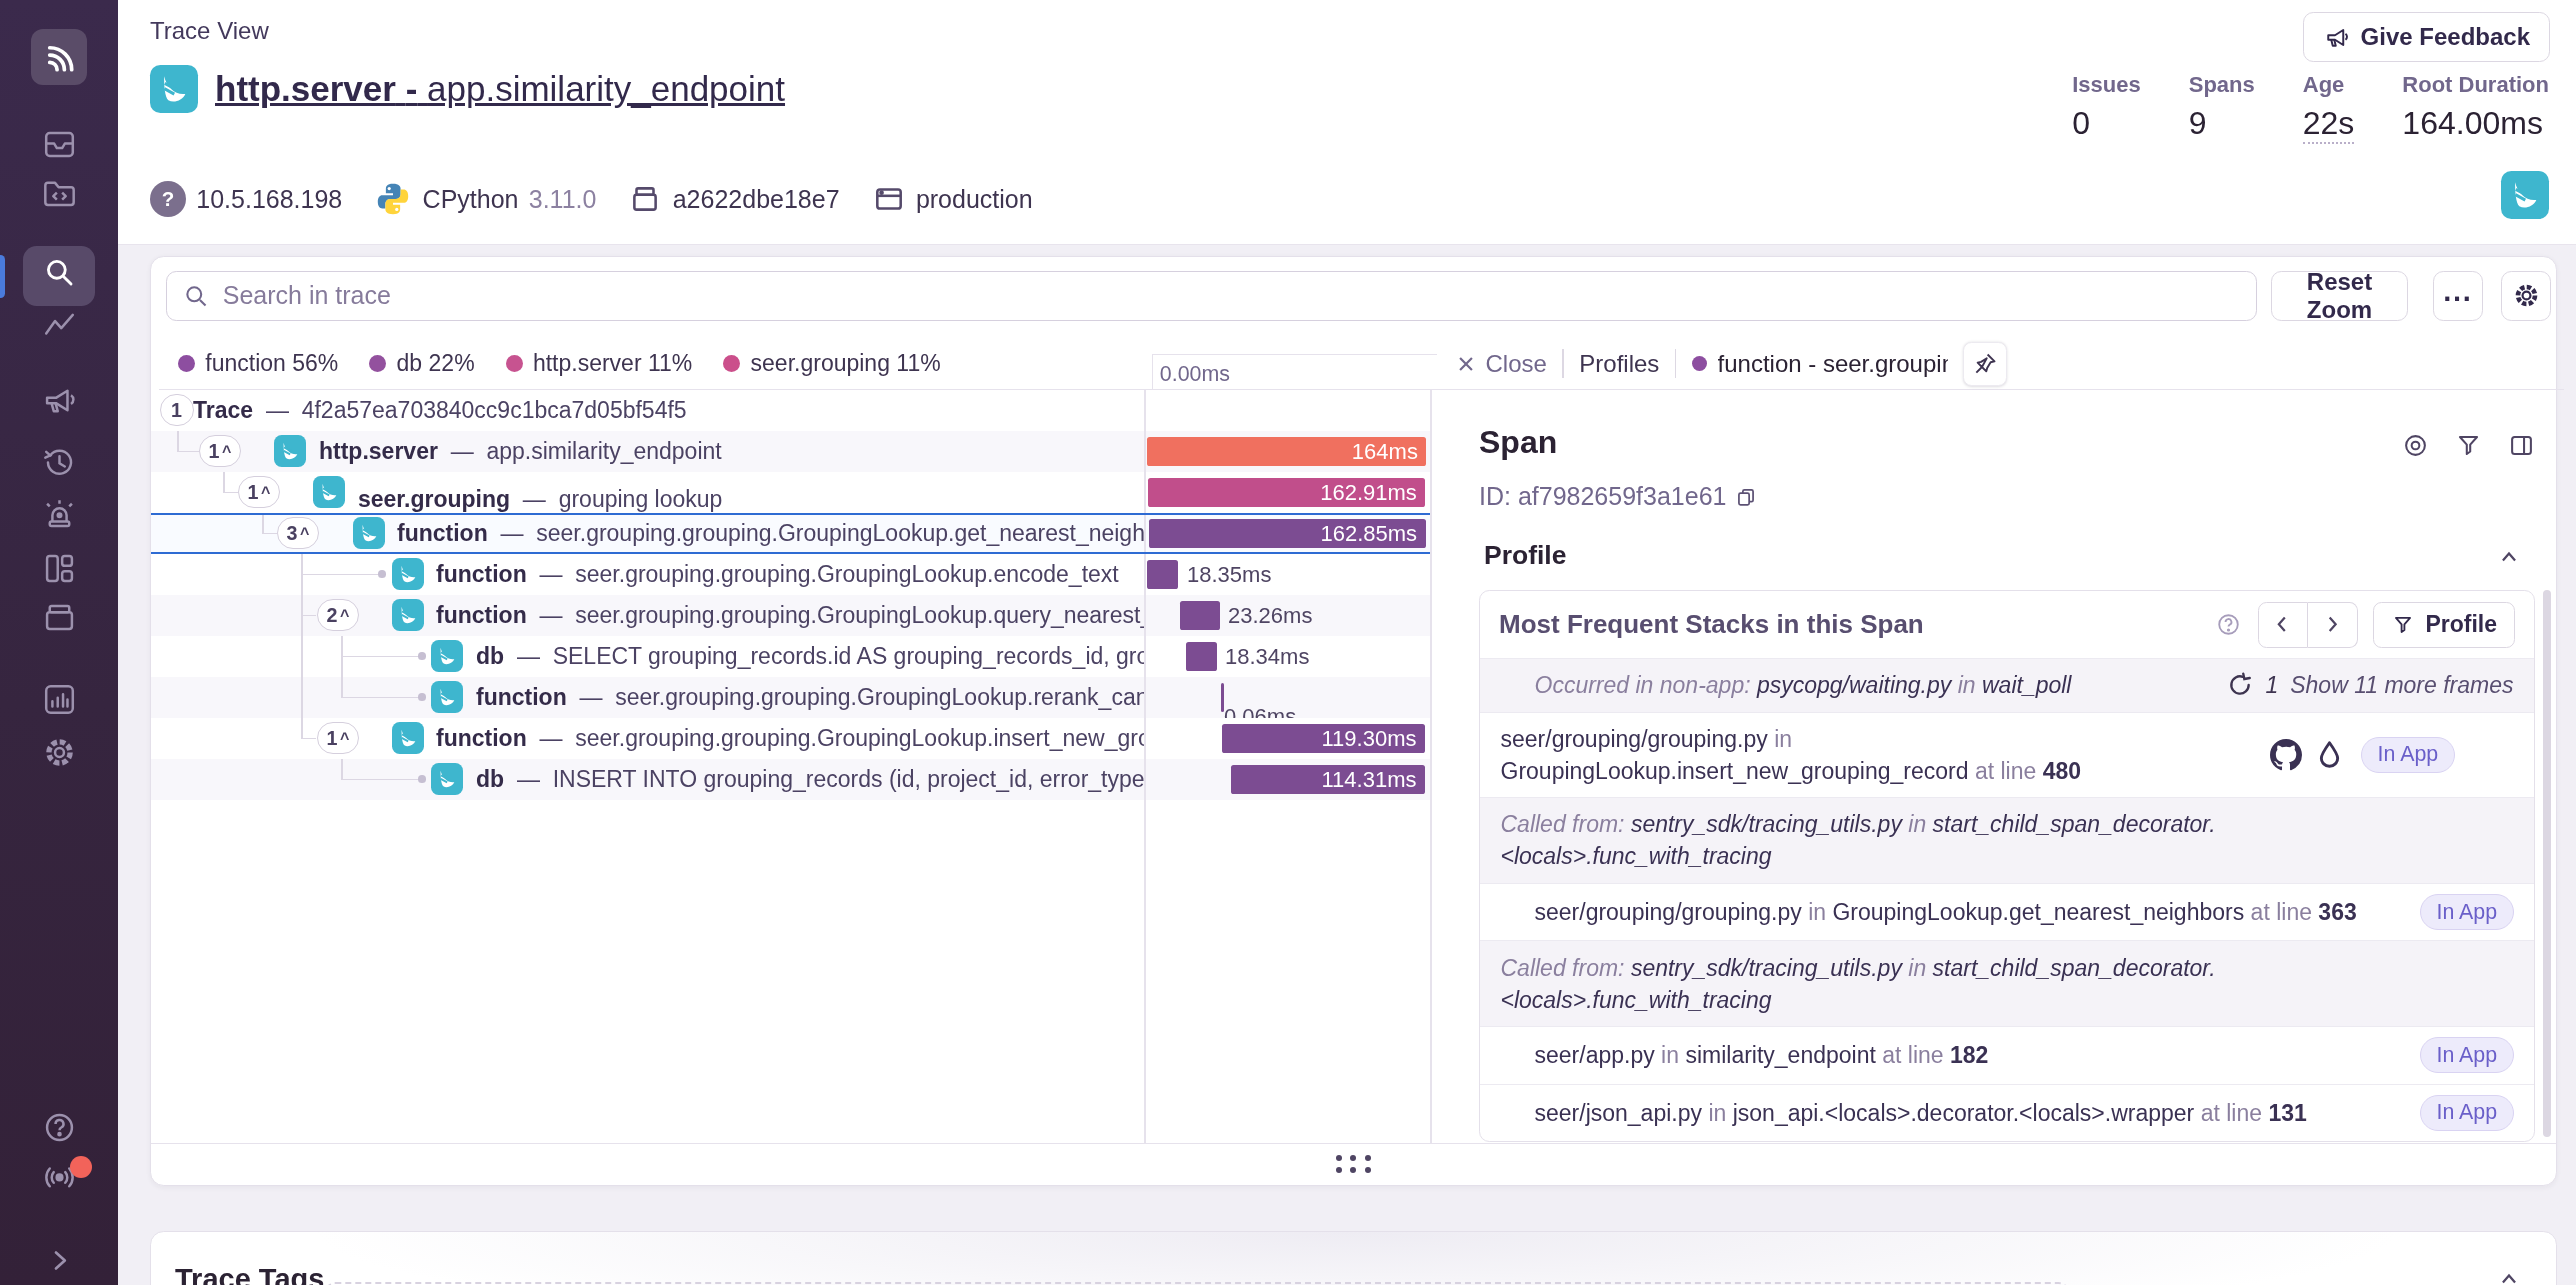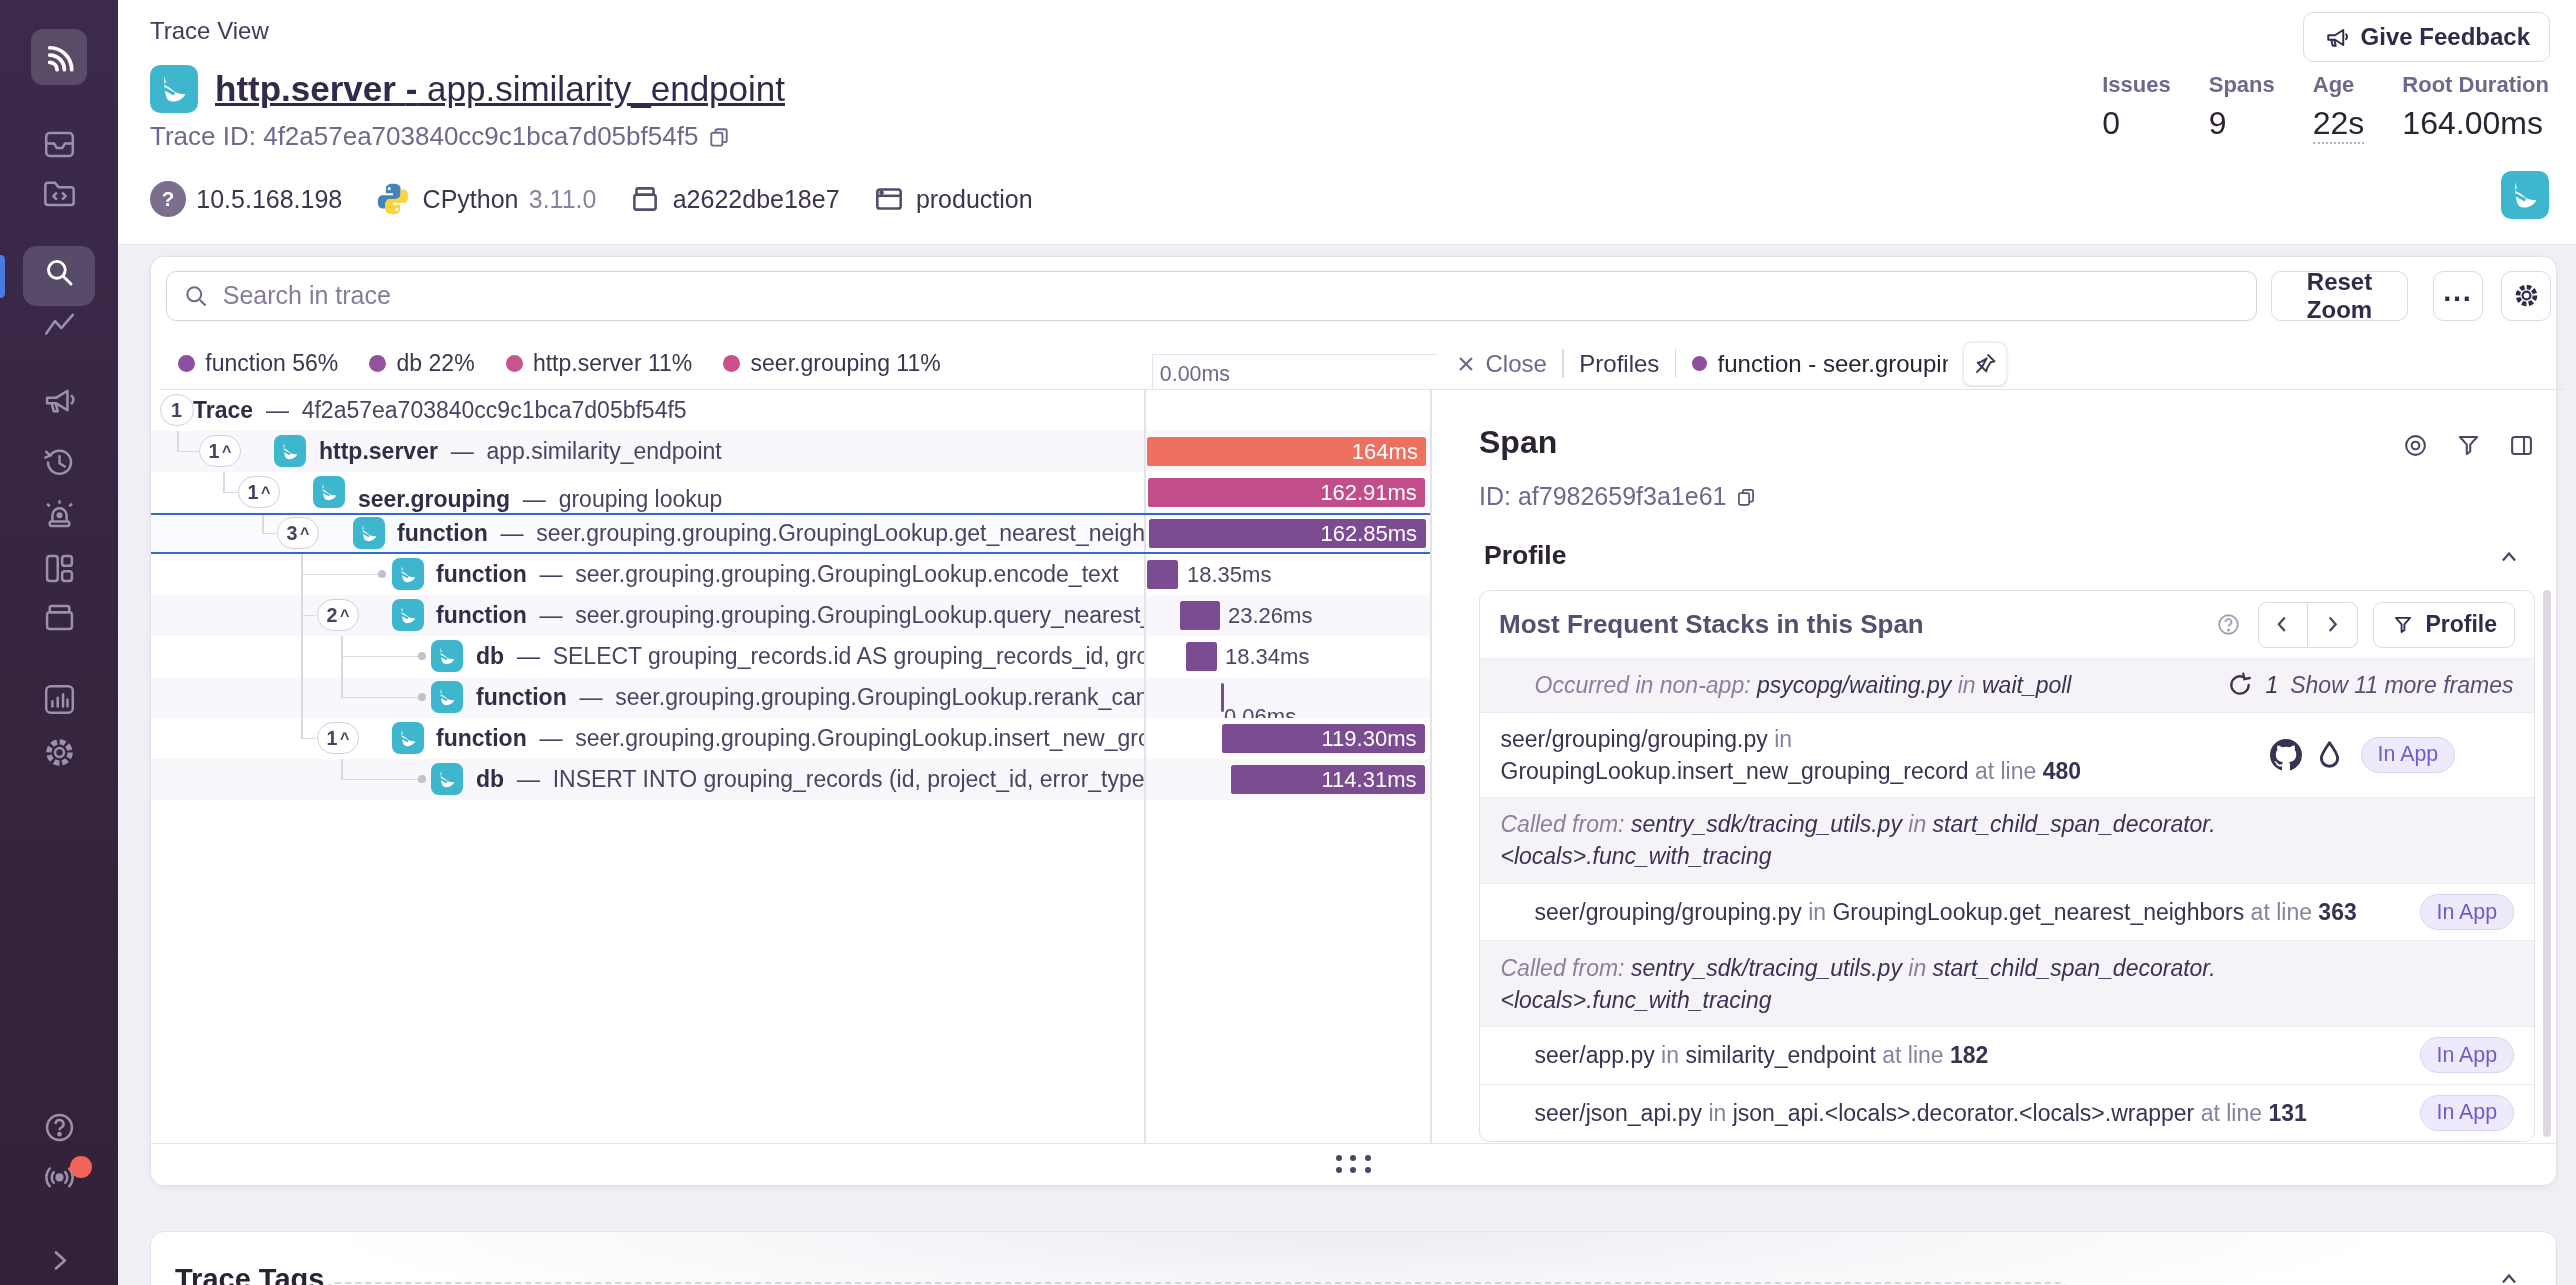--- a/index.html
+++ b/index.html
@@ -20,21 +20,21 @@
   
   #header{position:absolute;left:118px;top:0;right:0;height:245px;background:#fff;border-bottom:1.7px solid #e8e4ed;}
   #page-label{position:absolute;left:32px;top:17px;font-size:24px;color:#43395c;}
   #title-row{position:absolute;left:32px;top:65px;display:flex;align-items:center;gap:17px;}
   .teal-tile{border-radius:10.3px;background:#3eb6ce;display:flex;align-items:center;justify-content:center;flex:0 0 auto;}
   #title-text{font-size:35px;color:#32294b;text-decoration:underline;}
   #title-text .op{font-weight:800;}
   #trace-id{position:absolute;left:32px;top:121px;font-size:26px;color:#71678c;display:flex;align-items:center;gap:8.5px;}
   #feedback-btn{position:absolute;right:26px;top:12px;height:50px;border:1.7px solid #dcd7e2;border-radius:10.3px;
     background:#fff;display:flex;align-items:center;gap:10.3px;padding:0 19px;font-size:24px;font-weight:700;color:#32294b;}
-  #stats{position:absolute;right:27px;top:72px;display:flex;gap:38px;}
+  #stats{position:absolute;right:27px;top:72px;display:flex;gap:48px;}
   .stat{display:flex;flex-direction:column;gap:6.8px;}
   .stat .lb{font-size:22px;font-weight:700;color:#71678c;}
   .stat .vl{font-size:32px;color:#2b2233;}
   .stat .vl.dotted{border-bottom:2.6px dotted #b9afc9;align-self:flex-start;}
   #tags{position:absolute;left:32px;top:174px;display:flex;align-items:center;gap:32px;height:50px;}
   .tag{display:flex;align-items:center;gap:10.3px;font-size:25px;color:#3e3450;}
   .tag .mut{color:#8c81a1;}
   .qmark{width:36px;height:36px;border-radius:50%;background:#7b6f8d;color:#fff;display:flex;align-items:center;justify-content:center;font-size:20.5px;font-weight:700;}
   #proj-avatar{position:absolute;right:27px;top:171px;}
 
@@ -281,29 +281,20 @@
     <span class="teal-tile" style="width:48px;height:48px">
       <svg width="34" height="34" viewBox="0 0 24 24">
           <path fill="#fff" d="M5 3 C7 11 13 16.5 20 15.5 C18 20 12 22.3 8 20 C5.5 17.5 5 10 5 3 Z"></path>
           <path stroke="#3eb6ce" stroke-width="2.2" d="M5.5 8 L14 12.5 M5.2 11.8 L12.2 15.6"></path>
         </svg>
     </span>
     <span id="title-text">
       <span class="op">http.server</span>
       <span class="op">-</span>
       <span>app.similarity_endpoint</span>
-    </span>
-  </div>
-  <div id="trace-id">
-    <span>Trace ID: 4f2a57ea703840cc9c1bca7d05bf54f5</span>
-    <span>
-      <svg width="24" height="24" viewBox="0 0 28 28" fill="none" stroke="#71678c" stroke-width="2.2">
-          <rect x="5" y="9" width="13" height="15" rx="2"></rect>
-          <path d="M10 9 V7 a2 2 0 0 1 2-2 h9 a2 2 0 0 1 2 2 v11 a2 2 0 0 1-2 2 h-3"></path>
-        </svg>
     </span>
   </div>
   <button id="feedback-btn">
     <span>
       <svg width="27" height="27" viewBox="0 0 36 36" fill="none" stroke="#32294b" stroke-width="2.6" stroke-linejoin="round">
           <path d="M7 15 h9 l11-7 v20 l-11-7 H7 z"></path>
           <path d="M11 21 l2 8 h4 l-2-8"></path>
           <path d="M30 13 a5 5 0 0 1 0 8"></path>
         </svg>
     </span>

